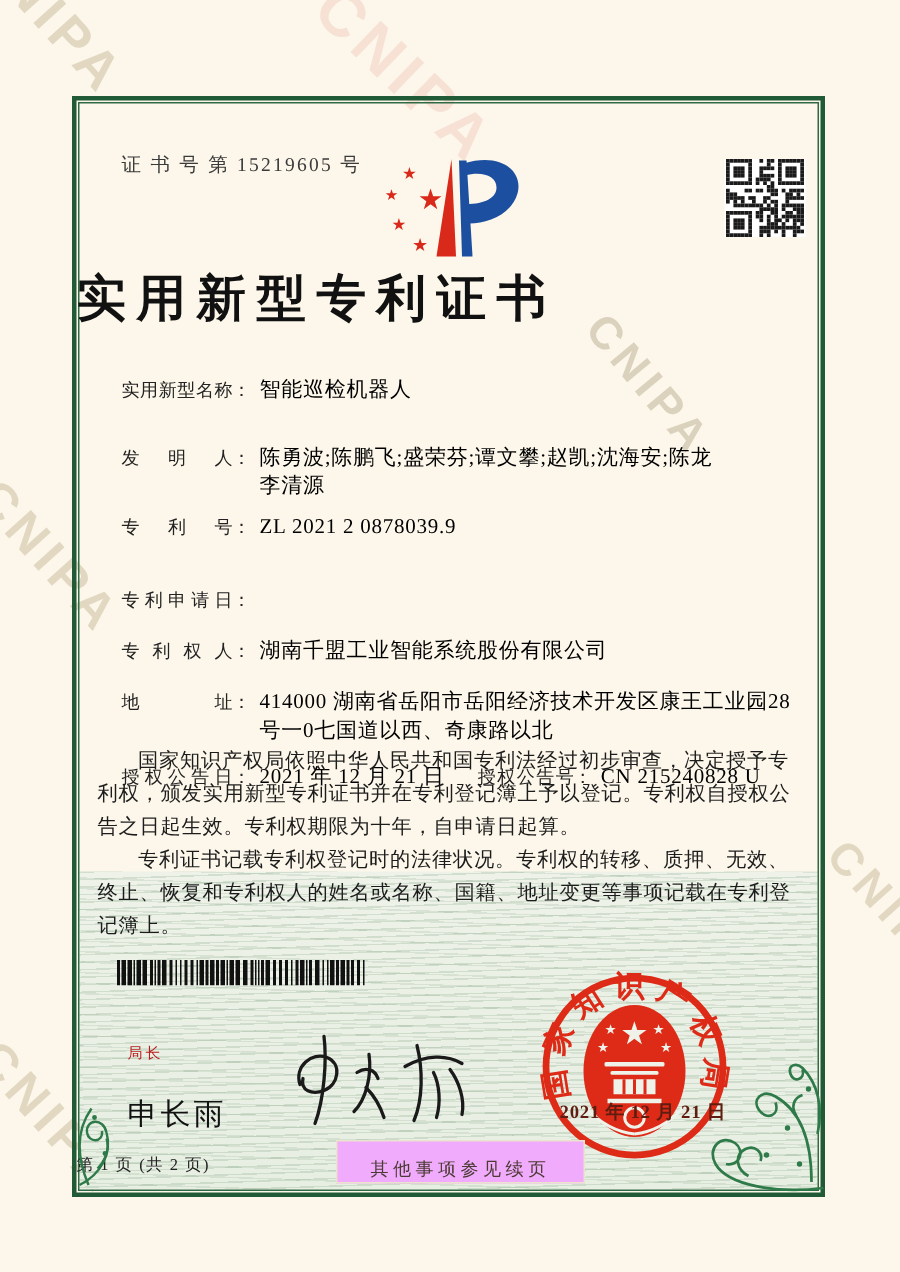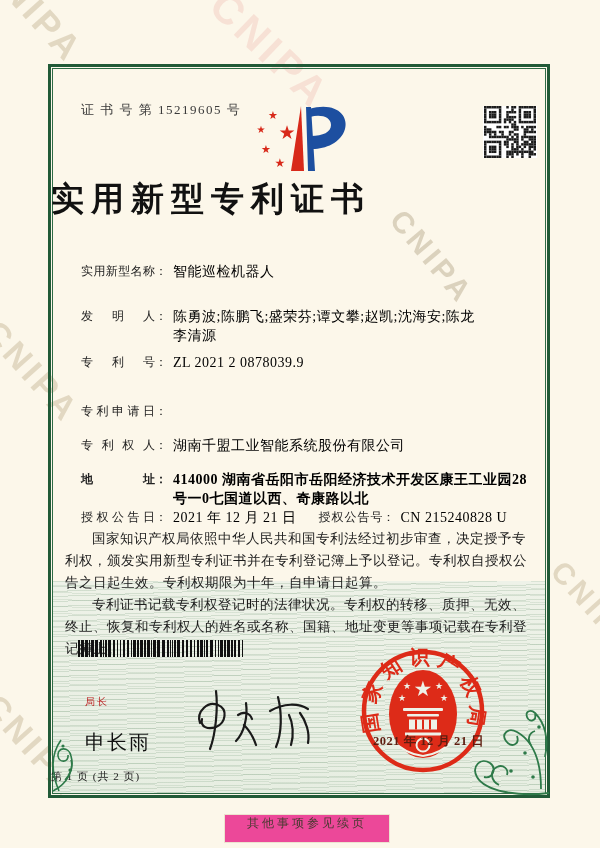--- a/index.html
+++ b/index.html
@@ -26,51 +26,51 @@
           repeating-linear-gradient(182deg, rgba(110,150,115,0.16) 0 1px, rgba(0,0,0,0) 1px 7px),
           linear-gradient(#eef2e8,#e7eee2);}
 
   .cert-no{position:absolute;left:30px;top:34px;font-size:13px;letter-spacing:1.5px;color:#3a3a3a;z-index:3;}
   .logo{position:absolute;left:202px;top:16px;z-index:3;}
   .qr{position:absolute;left:432px;top:39px;width:54px;height:52px;z-index:3;background:#fff;}
   .qr svg{display:block;width:100%;height:100%;}
   .title{position:absolute;left:0;right:0;top:110px;text-align:left;font-size:33px;font-weight:900;
          letter-spacing:7px;color:#111;z-index:3;}
 
-  .fields{position:absolute;left:30px;top:195px;width:448px;z-index:3;}
+  .fields{position:absolute;left:30px;top:184px;width:448px;z-index:3;}
   .row{display:flex;align-items:flex-start;line-height:19px;}
   .lbl{flex:none;width:74px;font-size:12px;color:#222;text-align:justify;text-align-last:justify;}
   .colon{flex:none;font-size:12px;color:#222;}
   .val{margin-left:6px;font-size:14px;color:#000;white-space:pre-line;letter-spacing:0.5px;}
   .lbl2{flex:none;width:64px;font-size:12px;color:#222;text-align:justify;text-align-last:justify;margin-left:22px;}
   .mb-a{margin-bottom:26px;} .mb-b{margin-bottom:8px;} .mb-c{margin-bottom:30px;}
-  .mb-d{margin-bottom:15px;} .mb-e{margin-bottom:0;font-weight:bold;}
-
-  .paras{position:absolute;left:14px;right:14px;top:461px;z-index:3;}
+  .mb-d{margin-bottom:15px;} .mb-e{margin-bottom:12px;}
+
+  .paras{position:absolute;left:14px;right:14px;top:429px;z-index:3;}
   .paras p{margin:0;font-size:13.5px;line-height:22px;text-indent:2em;color:#1c1c1c;letter-spacing:0.5px;}
 
   .barcode{position:absolute;left:27px;top:573px;width:166px;height:17px;z-index:3;}
   .barcode svg{display:block;width:100%;height:100%;}
 
   .director-title{position:absolute;left:34px;top:628px;font-size:10px;color:#b91c1c;letter-spacing:2px;z-index:3;}
   .director-name{position:absolute;left:34px;top:662px;font-size:20px;color:#111;letter-spacing:2px;z-index:3;}
   .signature{position:absolute;left:135px;top:618px;z-index:4;}
 
   .seal{position:absolute;left:308px;top:580px;width:128px;height:128px;z-index:3;}
   .seal-date{position:absolute;left:322px;top:666px;width:130px;font-size:12.5px;font-weight:700;
              color:#5e1d10;letter-spacing:0.5px;z-index:5;}
 
   .page-info{position:absolute;left:0;right:0;top:702px;text-align:left;font-size:11px;
              letter-spacing:1px;color:#222;z-index:3;}
 
   .flourish-br{position:absolute;right:-4px;bottom:-6px;z-index:4;}
   .flourish-bl{position:absolute;left:-2px;bottom:-4px;z-index:4;}
 
-  .footer-tab{position:absolute;left:224px;top:814px;width:164px;height:27px;z-index:3;
-              background:#ec4899;border:1px solid #ece3cf;display:flex;align-items:flex-start;justify-content:center;}
+  .footer-tab{position:absolute;left:224px;top:760px;width:164px;height:27px;z-index:3;
+              background:#f0abfc;border:1px solid #ece3cf;display:flex;align-items:flex-end;justify-content:center;}
   .footer-tab span{font-size:12px;letter-spacing:3px;color:#4a3a32;}
 </style>
 </head>
 <body>
 
 <div class="page">
 
   <span class="wm wm-1">CNIPA</span>
   <span class="wm wm-2">CNIPA</span>
   <span class="wm wm-3">CNIPA</span>

